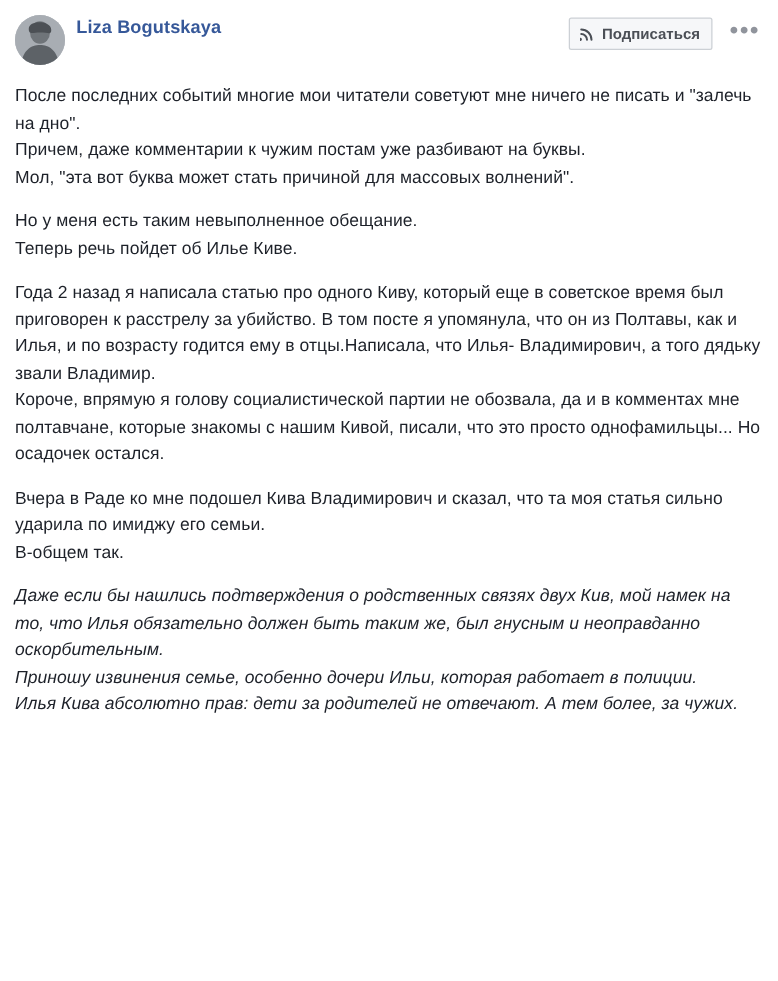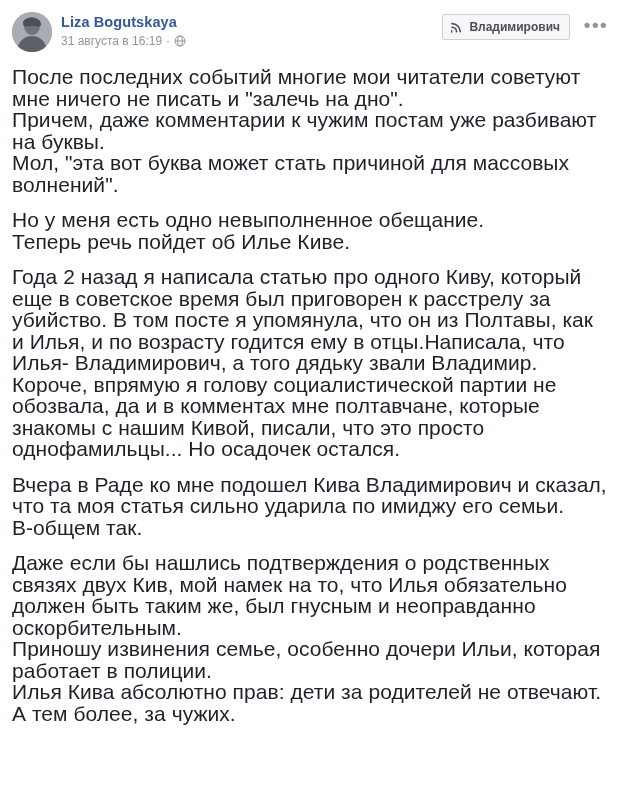--- a/index.html
+++ b/index.html
@@ -112,31 +112,32 @@
     height: 22px;
     cursor: pointer;
     color: #90949c;
     font-size: 19px;
     letter-spacing: 1.5px;
     line-height: 12px;
     font-weight: bold;
   }
   .post-body {
     padding: 14px 12px 0 12px;
-    font-size: 21px;
+    font-size: 14px;
     line-height: 21.5px;
     color: #1d2129;
     letter-spacing: 0.05px;
   }
   .para {
     margin: 0 0 14px 0;
     white-space: pre-wrap;
   }
   .para:last-child {
     margin-bottom: 0;
+    font-style: italic;
   }
 </style>
 </head>
 <body>
 
 <div class="post">
 
   <div class="post-header">
 
     <div class="avatar">
@@ -144,54 +145,43 @@
         <rect x="0" y="0" width="40" height="40" fill="#bfc3c8"></rect>
         <rect x="0" y="0" width="40" height="40" fill="#a8adb3"></rect>
         <ellipse cx="20" cy="14" rx="8" ry="9" fill="#6f7479"></ellipse>
         <path d="M5 40 C6 28 13 24 20 24 C27 24 34 28 35 40 Z" fill="#5d6267"></path>
         <path d="M11 11 C11 4 29 4 29 12 C29 16 27 14 20 14 C14 14 11 16 11 11 Z" fill="#4c5055"></path>
       </svg>
     </div>
 
     <div class="header-text">
       <div class="author-name">Liza Bogutskaya</div>
-      <div class="meta-line">
-        <span class="timestamp">31 августа в 16:19</span>
-        <span class="meta-sep">·</span>
-        <span class="globe-icon">
-          <svg width="12" height="12" viewBox="0 0 12 12" aria-hidden="true">
-            <circle cx="6" cy="6" r="5" fill="none" stroke="#90949c" stroke-width="1"></circle>
-            <ellipse cx="6" cy="6" rx="2.3" ry="5" fill="none" stroke="#90949c" stroke-width="1"></ellipse>
-            <line x1="1" y1="6" x2="11" y2="6" stroke="#90949c" stroke-width="1"></line>
-          </svg>
-        </span>
-      </div>
     </div>
 
     <div class="header-right">
       <div class="follow-button">
         <span class="rss-icon">
           <svg width="12" height="12" viewBox="0 0 12 12" aria-hidden="true">
             <path d="M1.5 10.5 A1.3 1.3 0 1 1 1.5 10.49 Z" fill="#4b4f56"></path>
             <path d="M1 6.2 A4.6 4.6 0 0 1 5.6 10.8" fill="none" stroke="#4b4f56" stroke-width="1.6" stroke-linecap="round"></path>
             <path d="M1 2.6 A8.2 8.2 0 0 1 9.2 10.8" fill="none" stroke="#4b4f56" stroke-width="1.6" stroke-linecap="round"></path>
           </svg>
         </span>
-        <span>Владимирович</span>
+        <span>Подписаться</span>
       </div>
       <div class="more-button">•••</div>
     </div>
 
   </div>
 
   <div class="post-body">
     <p class="para">После последних событий многие мои читатели советуют мне ничего не писать и "залечь на дно".
 Причем, даже комментарии к чужим постам уже разбивают на буквы.
 Мол, "эта вот буква может стать причиной для массовых волнений".</p>
-    <p class="para">Но у меня есть одно невыполненное обещание.
+    <p class="para">Но у меня есть таким невыполненное обещание.
 Теперь речь пойдет об Илье Киве.</p>
     <p class="para">Года 2 назад я написала статью про одного Киву, который еще в советское время был приговорен к расстрелу за убийство. В том посте я упомянула, что он из Полтавы, как и Илья, и по возрасту годится ему в отцы.Написала, что Илья- Владимирович, а того дядьку звали Владимир.
 Короче, впрямую я голову социалистической партии не обозвала, да и в комментах мне полтавчане, которые знакомы с нашим Кивой, писали, что это просто однофамильцы... Но осадочек остался.</p>
     <p class="para">Вчера в Раде ко мне подошел Кива Владимирович и сказал, что та моя статья сильно ударила по имиджу его семьи.
 В-общем так.</p>
     <p class="para">Даже если бы нашлись подтверждения о родственных связях двух Кив, мой намек на то, что Илья обязательно должен быть таким же, был гнусным и неоправданно оскорбительным.
 Приношу извинения семье, особенно дочери Ильи, которая работает в полиции.
 Илья Кива абсолютно прав: дети за родителей не отвечают. А тем более, за чужих.</p>
   </div>
 

